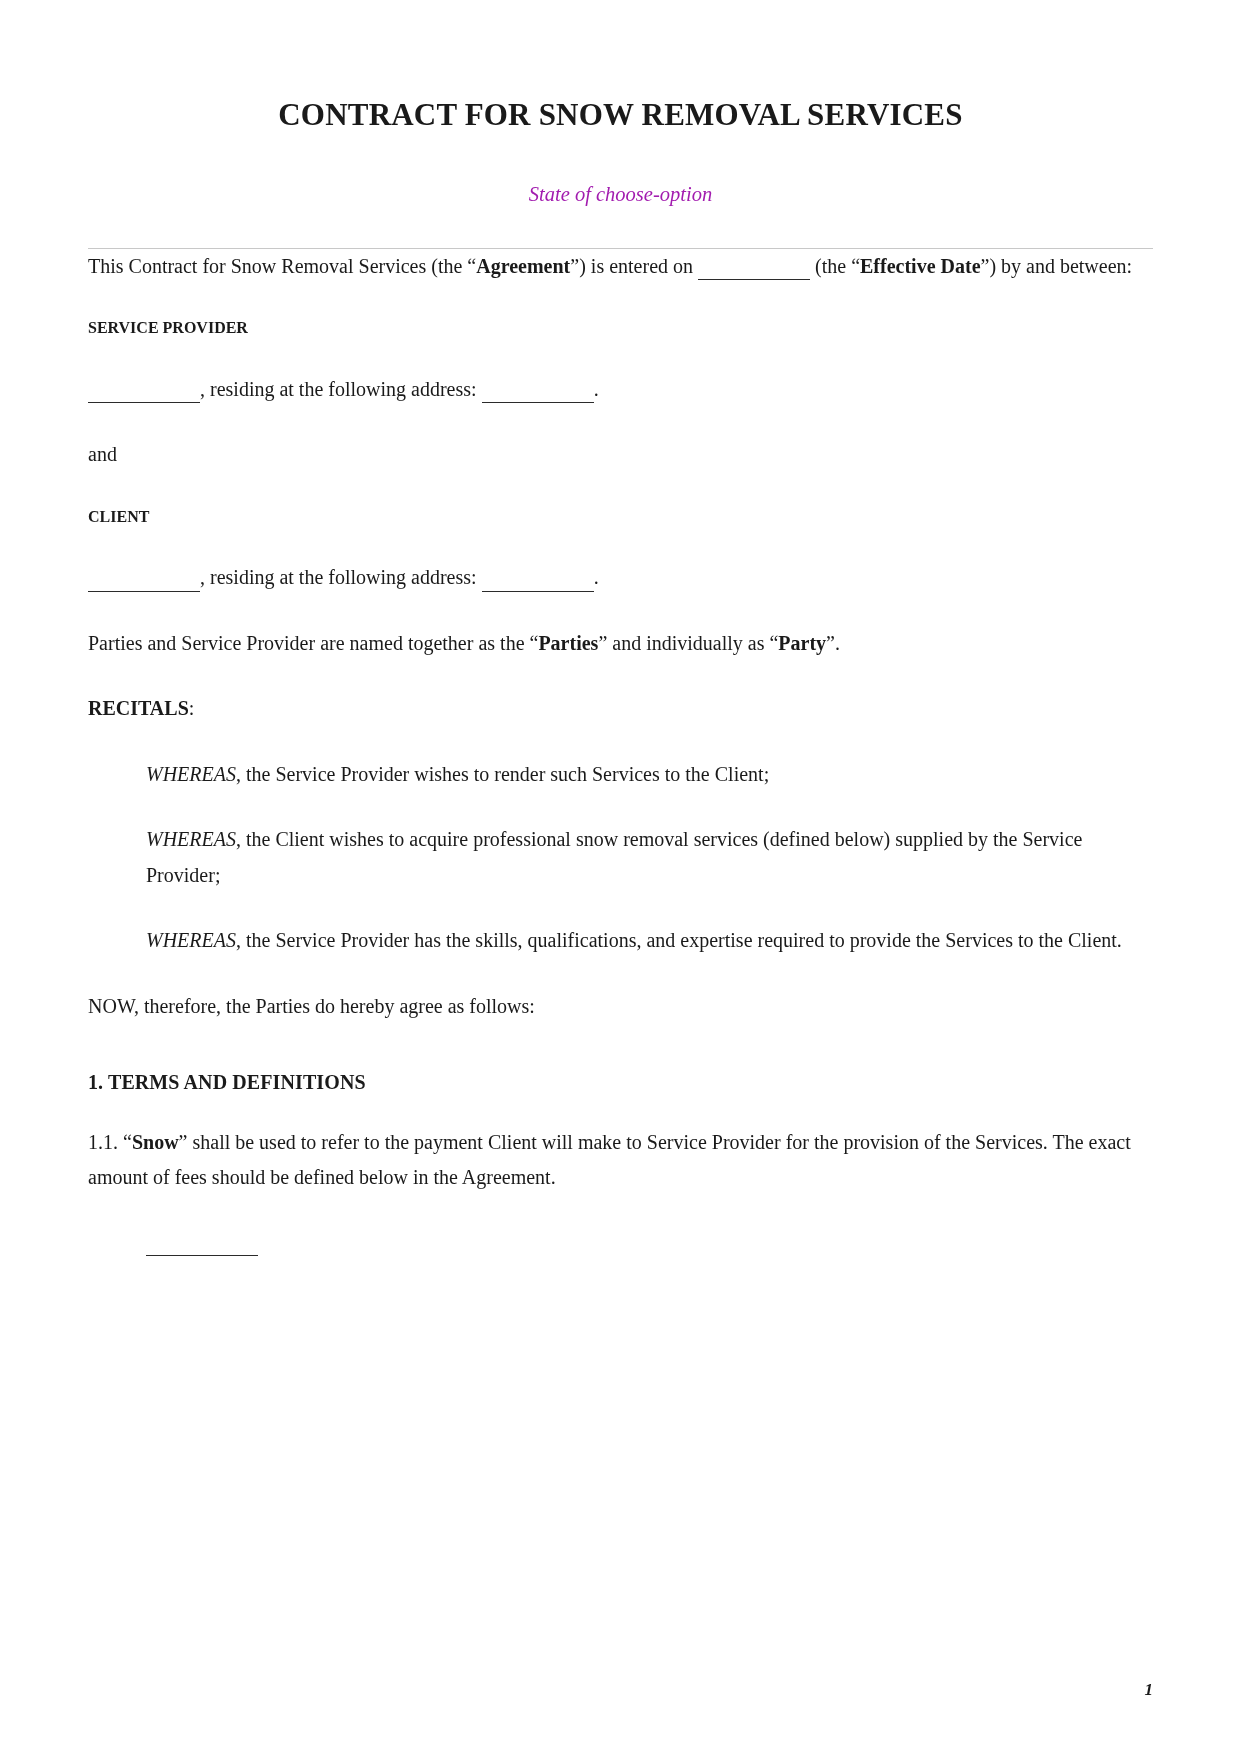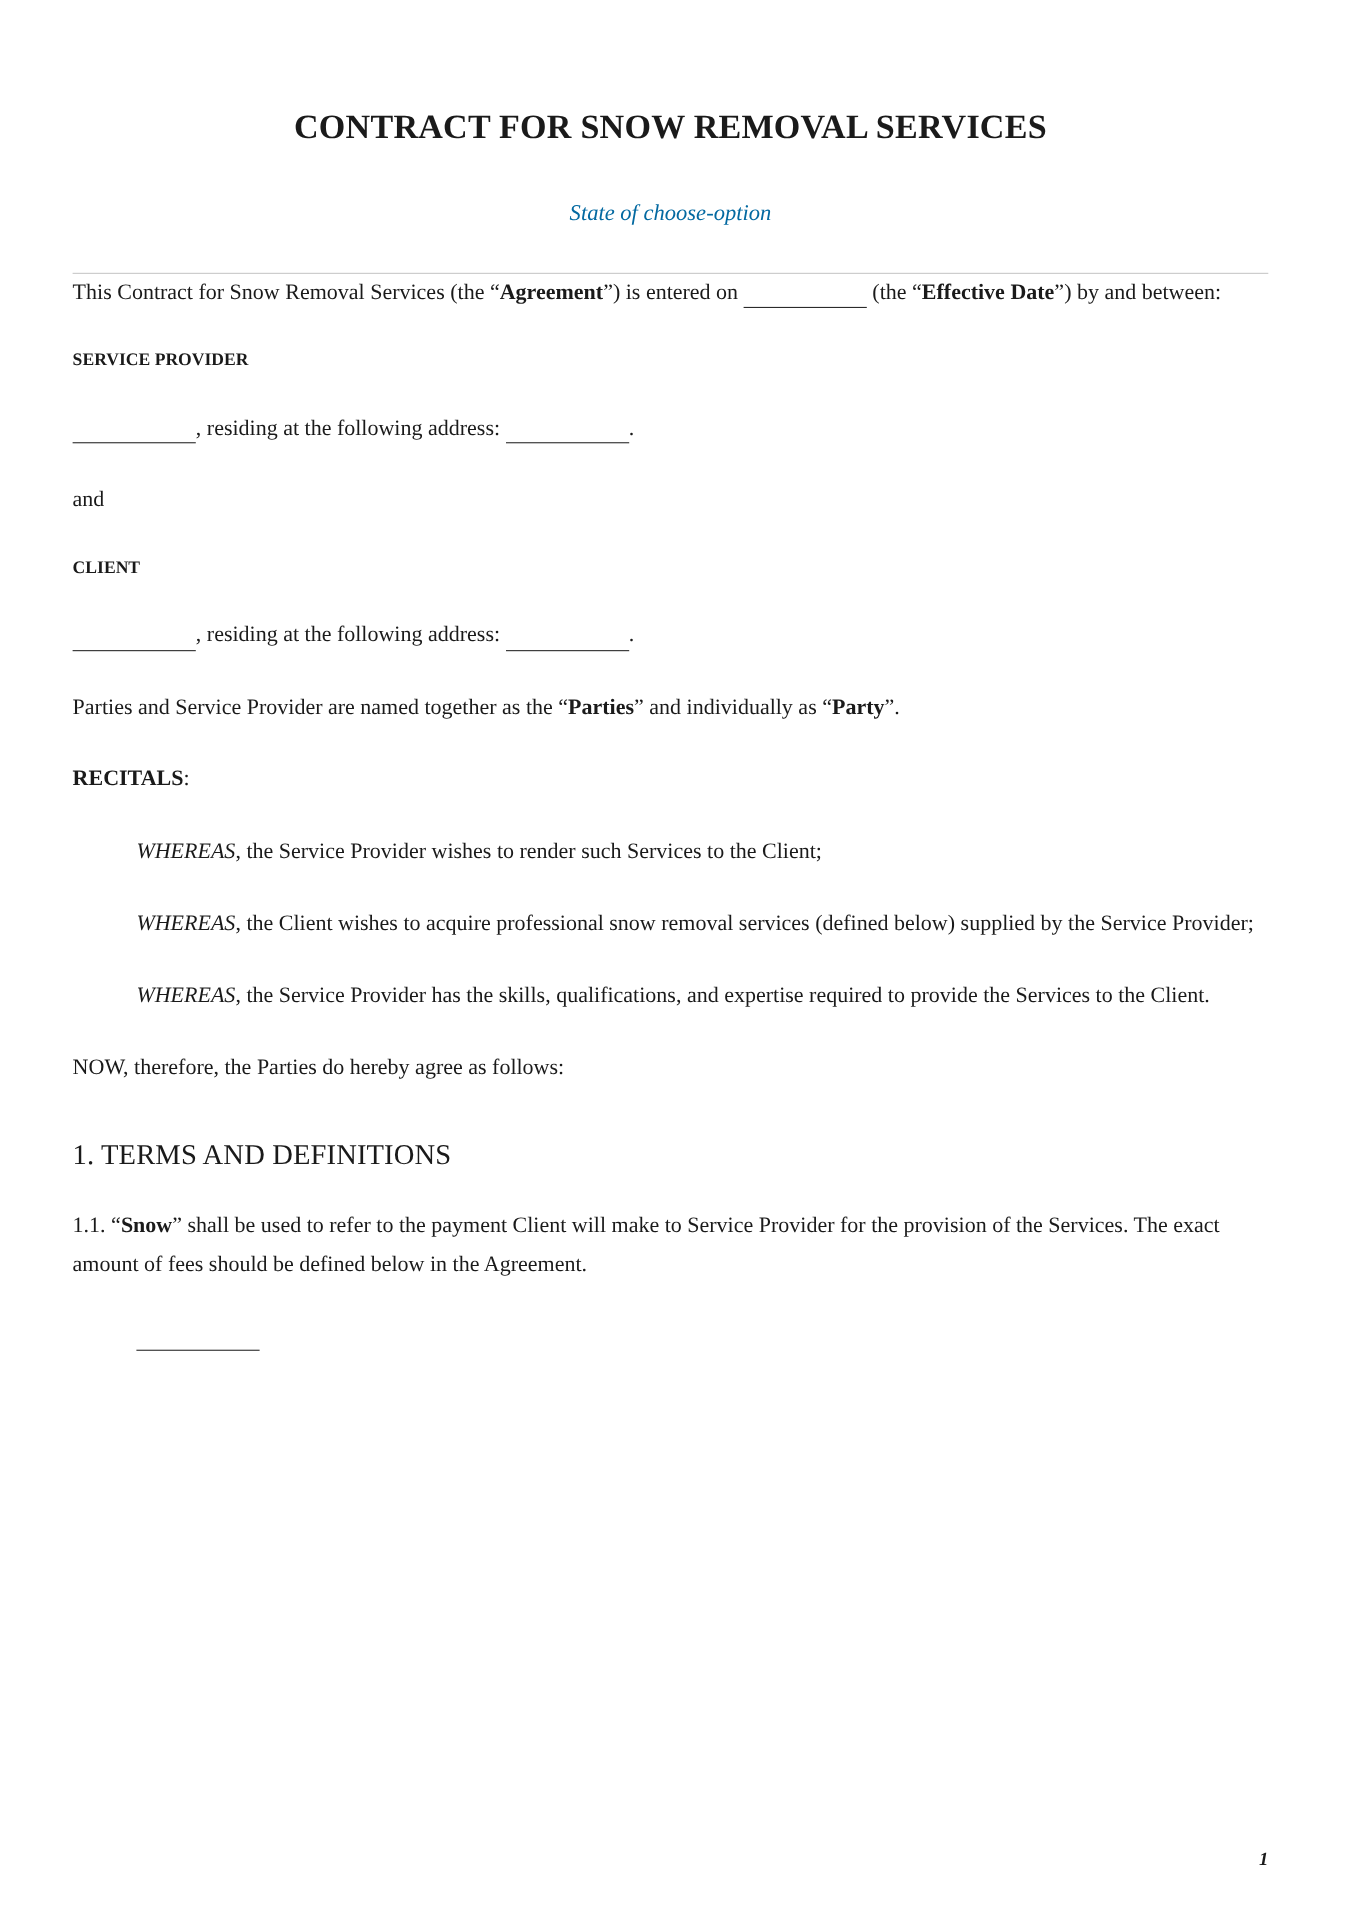--- a/index.html
+++ b/index.html
@@ -11,37 +11,37 @@
     font-family: "Liberation Serif", serif;
     color: #1a1a1a;
   }
   .page {
     position: relative;
     width: 1241px;
     height: 1754px;
     margin: 0 auto;
     background: #ffffff;
     box-sizing: border-box;
-    padding: 78px 88px 60px 66px;
+    padding: 78px 88px 60px 88px;
     overflow: hidden;
   }
   .doc-title {
     text-align: center;
     font-weight: bold;
     font-size: 31px;
     letter-spacing: 0.2px;
     margin: 18px 0 0 0;
     line-height: 1.25;
   }
   .doc-subtitle {
     text-align: center;
     font-style: italic;
     font-size: 20.5px;
     margin: 48px 0 0 0;
-    color: #0369a1;
+    color: #a21caf;
   }
   .rule {
     height: 1px;
     background: #c8c8c8;
     margin: 42px 0 0 0;
   }
   .body-block {
   }
   p {
     font-size: 20px;
@@ -58,22 +58,22 @@
     line-height: 1.7;
     margin: 0 0 30px 0;
   }
   .indent {
     margin-left: 58px;
   }
   .ital {
     font-style: italic;
   }
   h2.section {
-    font-size: 26px;
-    font-weight: normal;
+    font-size: 20px;
+    font-weight: bold;
     margin: 44px 0 30px 0;
     line-height: 1.3;
     letter-spacing: 0.1px;
   }
   .blank-line {
     display: inline-block;
     min-width: 112px;
     border-bottom: 1px solid #2b2b2b;
     height: 0;
     vertical-align: bottom;

